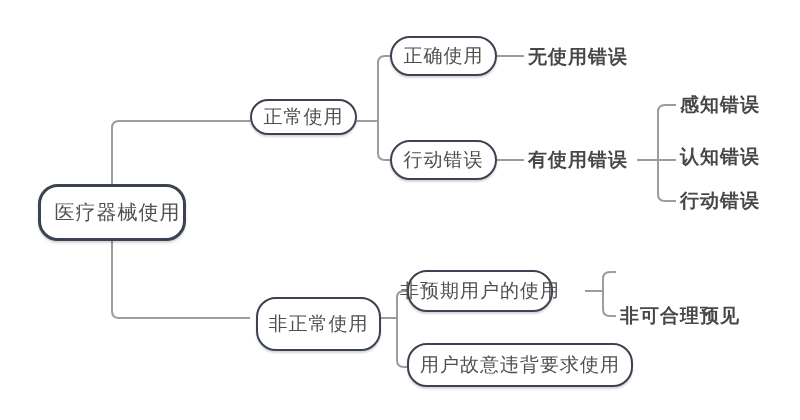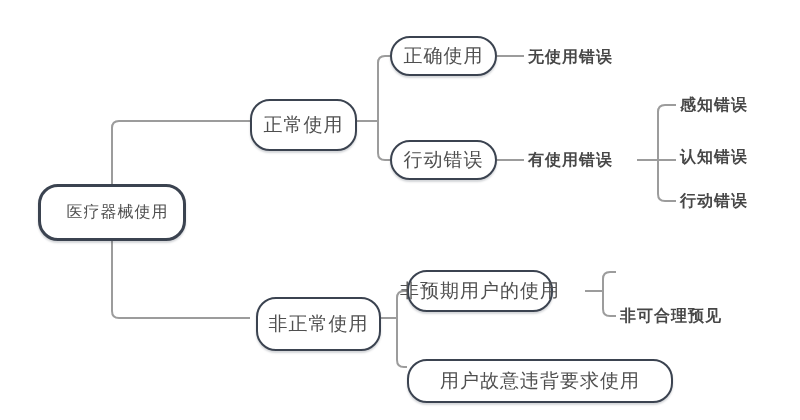--- a/index.html
+++ b/index.html
@@ -16,24 +16,24 @@
   }
   .edges{position:absolute;left:0;top:0;}
   .edges path{stroke:var(--line);stroke-width:2;fill:none;}
   .box-node{
     position:absolute;box-sizing:border-box;
     display:flex;align-items:center;justify-content:center;
     background:#fff;border:2.5px solid var(--border);border-radius:20px;
     color:var(--boxtext);font-size:19px;letter-spacing:1px;white-space:nowrap;
     box-shadow:0 2px 2px rgba(59,67,80,.22);
   }
-  .box-node.root{border-width:3px;font-size:16px;padding-left:11px;}
+  .box-node.root{border-width:3px;font-size:20px;padding-left:11px;}
   .text-node{
     position:absolute;height:24px;display:flex;align-items:center;
-    color:var(--labeltext);font-size:16px;font-weight:bold;
+    color:var(--labeltext);font-size:19px;font-weight:bold;
     letter-spacing:1px;white-space:nowrap;
   }
 </style>
 </head>
 <body>
 
 <div class="canvas">
 
   <svg class="edges" width="800" height="420" viewBox="0 0 800 420">
     <path d="M112 184 V128 Q112 121 119 121 H250"></path>
@@ -51,41 +51,41 @@
     <path d="M397 318 V360 Q397 367 404 367 H407"></path>
     <path d="M585 291 H603"></path>
     <path d="M603 291 V279 Q603 272 610 272 H616"></path>
     <path d="M603 291 V309 Q603 316 610 316 H616"></path>
   </svg>
 
   <div class="box-node root" style="left:38px;top:184px;width:148px;height:57px">
     <span>医疗器械使用</span>
   </div>
 
-  <div class="box-node" style="left:250px;top:99px;width:107px;height:52px">
+  <div class="box-node" style="left:250px;top:99px;width:107px;height:36px">
     <span>正常使用</span>
   </div>
 
   <div class="box-node" style="left:256px;top:297px;width:125px;height:54px">
     <span>非正常使用</span>
   </div>
 
   <div class="box-node" style="left:390px;top:36px;width:107px;height:40px">
     <span>正确使用</span>
   </div>
 
   <div class="box-node" style="left:390px;top:140px;width:107px;height:40px">
     <span>行动错误</span>
   </div>
 
   <div class="box-node" style="left:407px;top:270px;width:146px;height:42px">
     <span>非预期用户的使用</span>
   </div>
 
-  <div class="box-node" style="left:407px;top:359px;width:266px;height:44px">
+  <div class="box-node" style="left:407px;top:343px;width:226px;height:44px">
     <span>用户故意违背要求使用</span>
   </div>
 
   <div class="text-node" style="left:528px;top:45px">
     <span>无使用错误</span>
   </div>
 
   <div class="text-node" style="left:528px;top:148px">
     <span>有使用错误</span>
   </div>

